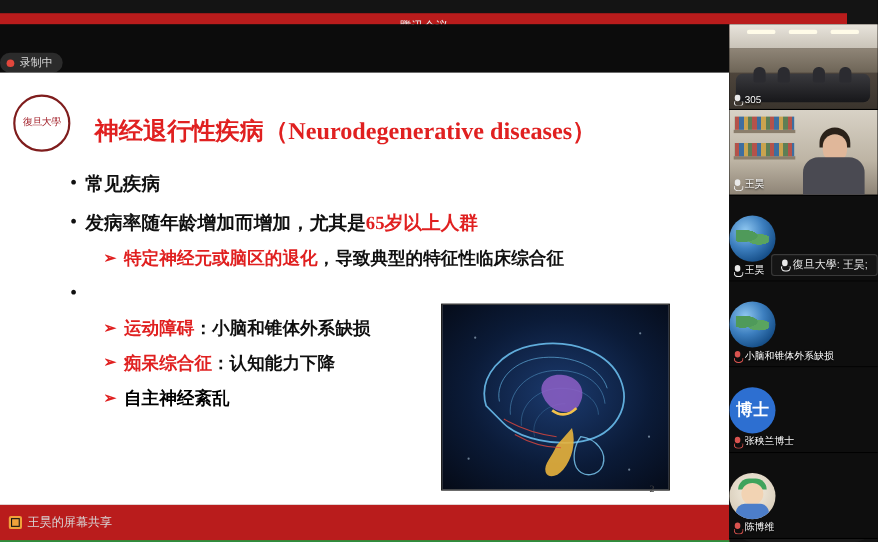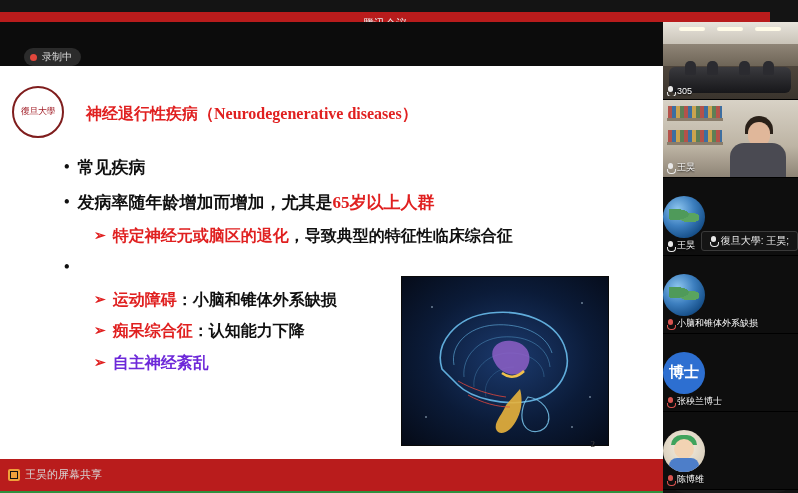--- a/index.html
+++ b/index.html
@@ -23,21 +23,21 @@
     font-size: 11px;
     display: flex; align-items: center; justify-content: center; margin-top: 12px;
   }
 
   
   .stage {
     position: absolute; left: 0; top: 22px; width: 663px; height: 471px;
     background: #0c0c0c;
   }
   .rec-pill {
-    position: absolute; left: 24px; top: 26px;
+    position: absolute; left: 0; top: 26px;
     height: 18px; padding: 0 9px 0 6px;
     background: #2b2b2b;
     border-radius: 9px;
     display: flex; align-items: center; gap: 5px;
     color: #dcdcdc; font-size: 10px;
   }
   .rec-dot {
     width: 7px; height: 7px; border-radius: 50%;
     background: #e2473c;
   }
@@ -56,21 +56,21 @@
     border-radius: 50%;
     display: flex; align-items: center; justify-content: center;
     color: #a3222b;
     font-family: "Liberation Serif", serif;
     font-size: 9px; line-height: 1.05; text-align: center;
     letter-spacing: -0.5px;
   }
   .slide-title {
     position: absolute; left: 86px; top: 38px; width: 540px;
     color: #e02020;
-    font-size: 16px; font-weight: bold;
+    font-size: 22px; font-weight: bold;
     font-family: "Liberation Serif", serif;
     white-space: nowrap;
   }
   .bullets {
     position: absolute; left: 64px; top: 92px; width: 580px;
     color: #111;
   }
   .b1 {
     display: flex; align-items: flex-start; gap: 8px;
     font-size: 17px; font-weight: bold; color: #101010;
@@ -85,21 +85,21 @@
   .b2 {
     display: flex; align-items: flex-start; gap: 7px;
     margin: 0 0 13px 30px;
     font-size: 16px; font-weight: bold; color: #101010;
     font-family: "Liberation Serif", serif;
   }
   .b2 .arrow { color: #e02020; font-size: 14px; line-height: 1.25; }
   .b2 .txt { line-height: 1.15; }
   .b2.red .txt { color: #e02020; }
   .b2.red .txt .sub { color: #101010; }
-  .b2.black .txt { color: #6d28d9; }
+  .b2.black .txt { color: #000000; }
 
   .laser {
     display: inline-block;
     width: 6px; height: 6px; border-radius: 50%;
     background: #ff2d2d;
     vertical-align: super;
     margin-left: 3px;
   }
 
   .brain-img {

